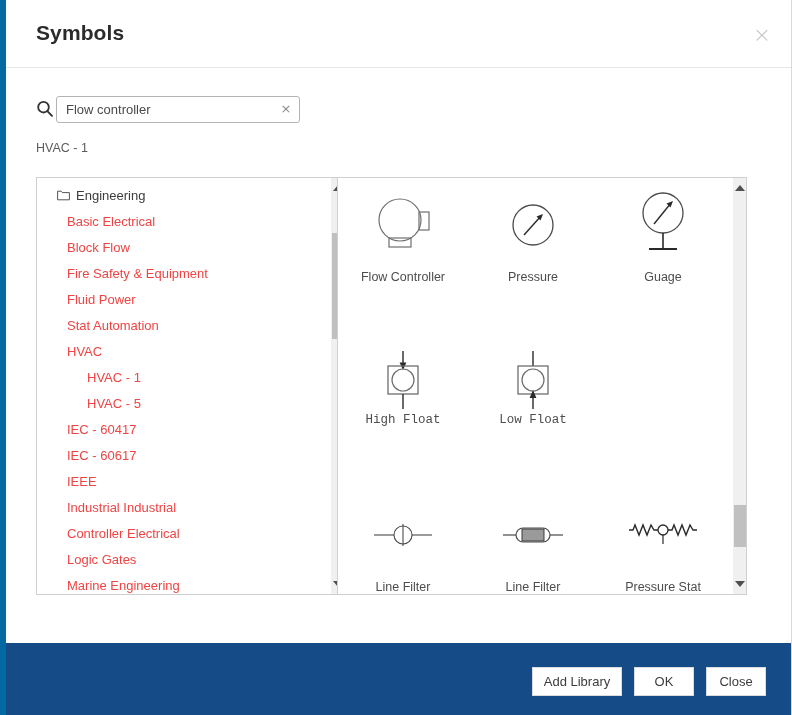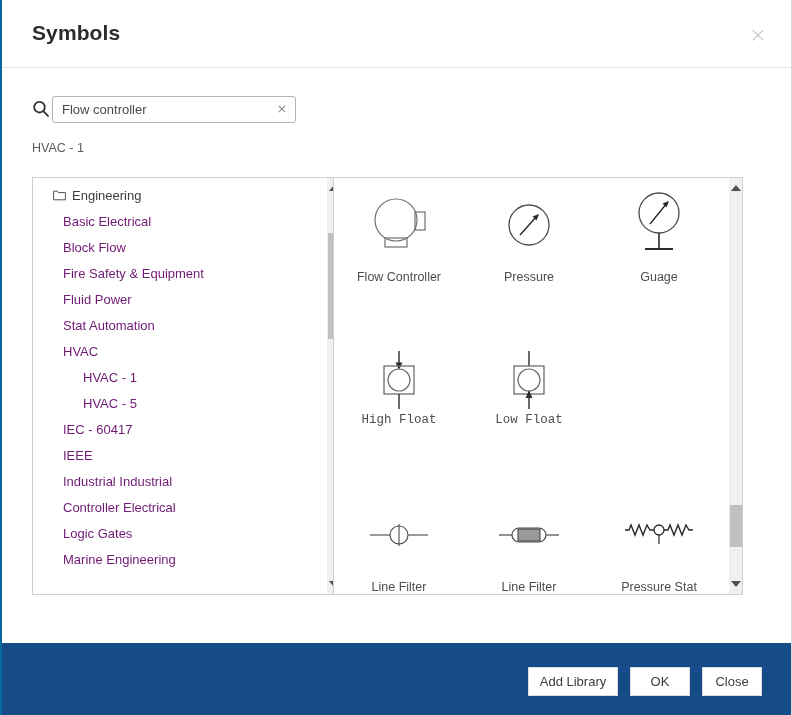--- a/index.html
+++ b/index.html
@@ -9,21 +9,21 @@
     background: #ffffff;
     font-family: "Liberation Sans", sans-serif;
     overflow: hidden;
   }
 
   .dialog {
     position: relative;
     width: 792px;
     height: 715px;
     background: #ffffff;
-    border-left: 2px solid #0369a1;
+    border-left: 6px solid #0369a1;
     border-right: 1px solid #d9d9d9;
     overflow: hidden;
   }
 
   
   .dlg-header {
     position: absolute;
     left: 0; top: 0;
     width: 792px; height: 68px;
     border-bottom: 1px solid #e6e6e6;
@@ -109,21 +109,21 @@
   }
   .tree-list {
     position: absolute;
     left: 0; top: 5px;
     width: 265px;
   }
   .tree-item {
     height: 26px;
     line-height: 26px;
     font-size: 13px;
-    color: #701a75;
+    color: #ef4444;
     white-space: nowrap;
     cursor: pointer;
     padding-left: 30px;
   }
   .tree-item.root { padding-left: 20px; color: #3c3c3c; }
   .tree-item.child2 { padding-left: 50px; }
   .folder-icon {
     display: inline-block;
     width: 13px; height: 11px;
     margin-right: 6px;
@@ -266,20 +266,21 @@
             </svg></span><span>Engineering</span></div>
         <div class="tree-item"><span>Basic Electrical</span></div>
         <div class="tree-item"><span>Block Flow</span></div>
         <div class="tree-item"><span>Fire Safety &amp; Equipment</span></div>
         <div class="tree-item"><span>Fluid Power</span></div>
         <div class="tree-item"><span>Stat Automation</span></div>
         <div class="tree-item"><span>HVAC</span></div>
         <div class="tree-item child2"><span>HVAC - 1</span></div>
         <div class="tree-item child2"><span>HVAC - 5</span></div>
         <div class="tree-item"><span>IEC - 60417</span></div>
+        <div class="tree-item"><span>IEC - 60617</span></div>
         <div class="tree-item"><span>IEEE</span></div>
         <div class="tree-item"><span>Industrial Industrial</span></div>
         <div class="tree-item"><span>Controller Electrical</span></div>
         <div class="tree-item"><span>Logic Gates</span></div>
         <div class="tree-item"><span>Marine Engineering</span></div>
       </div>
     <div class="sbar">
       <div class="sb-arrow up">
           <i></i>
         </div>

